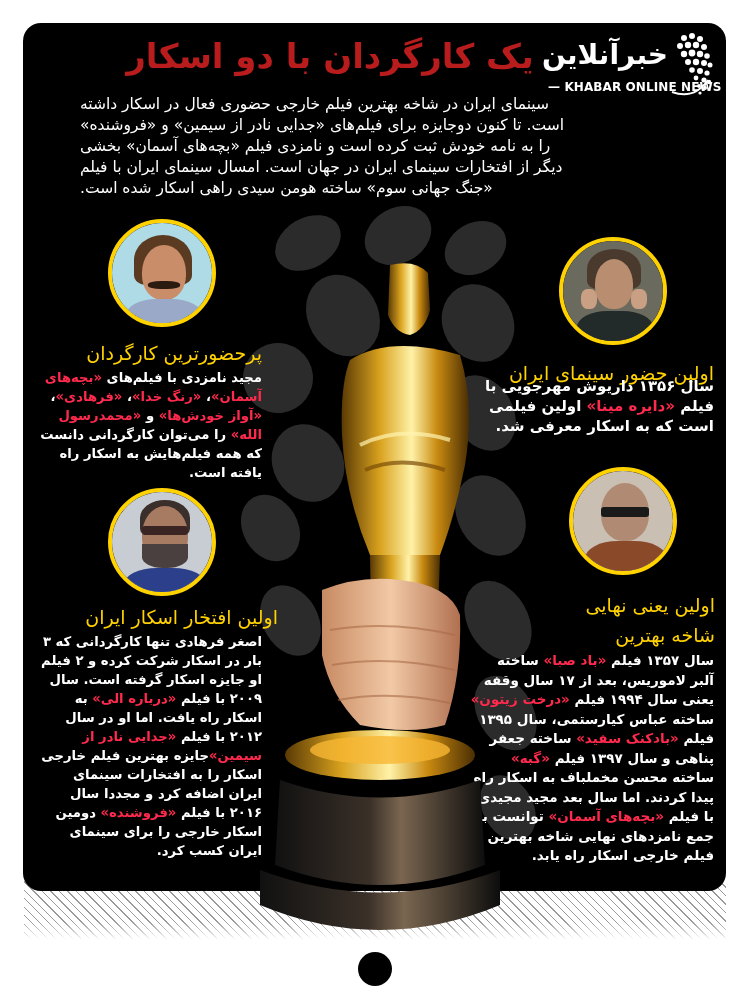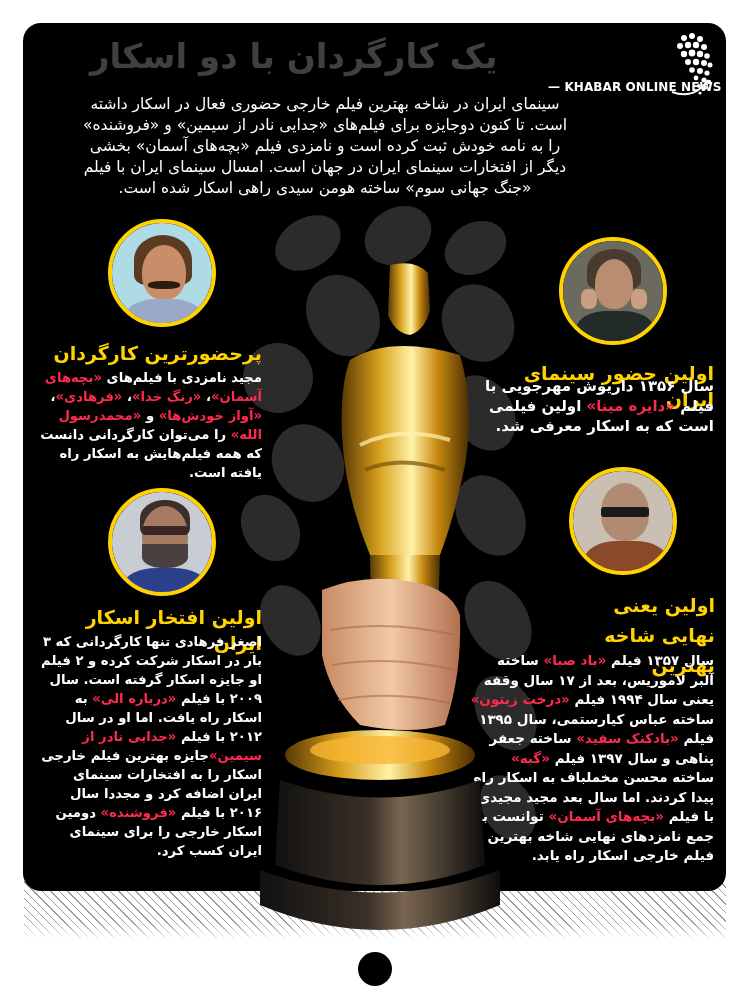--- a/index.html
+++ b/index.html
@@ -12,51 +12,51 @@
     -webkit-mask: linear-gradient(to bottom, #000 70%, transparent 100%);
     mask: linear-gradient(to bottom, #000 70%, transparent 100%);
   }
   .panel {
     position: absolute; left: 23px; top: 23px; width: 703px; height: 868px;
     background: #000000; border-radius: 18px; overflow: hidden;
   }
   .dot { position: absolute; background: #2b2b2b; border-radius: 50%; transform: rotate(-30deg); }
 
   .title {
-    position: absolute; right: 180px; top: 34px; width: 480px; text-align: left;
-    direction: rtl; color: #404040; font-weight: bold; font-size: 34px; line-height: 44px;
+    position: absolute; right: 180px; top: 34px; width: 480px; text-align: center;
+    direction: rtl; color: #b91c1c; font-weight: bold; font-size: 34px; line-height: 44px;
   }
   .logo { position: absolute; left: 548px; top: 28px; width: 165px; height: 80px; }
   .logo-word {
     position: absolute; left: 10px; top: 10px; width: 110px; text-align: center;
     color: #fff; font-weight: bold; font-size: 28px; line-height: 34px; direction: rtl;
   }
   .logo-tag {
     position: absolute; left: 0; top: 52px; width: 135px; text-align: center;
     color: #fff; font-size: 12px; font-weight: bold; letter-spacing: 0.1px; white-space: nowrap;
   }
   .logo-globe { position: absolute; left: 116px; top: 2px; width: 50px; height: 75px; }
 
   .intro {
-    position: absolute; right: 180px; top: 94px; width: 490px; text-align: center; direction: rtl;
+    position: absolute; right: 180px; top: 94px; width: 490px; text-align: left; direction: rtl;
     color: #ffffff; font-size: 15.5px; line-height: 21px;
   }
 
   .avatar {
     position: absolute; width: 108px; height: 108px; border-radius: 50%;
     border: 4px solid #ffd200; overflow: hidden;
   }
   .avatar .bg { position: absolute; inset: 0; }
   .avatar .face { position: absolute; border-radius: 50% 50% 45% 45%; }
   .avatar .hair { position: absolute; border-radius: 50% 50% 20% 20%; }
   .avatar .body { position: absolute; border-radius: 40% 40% 0 0; }
 
   .section-title {
     position: absolute; direction: rtl; color: #ffd200;
-    font-weight: bold; font-size: 19px; line-height: 26px;
+    font-weight: normal; font-size: 19px; line-height: 26px;
   }
   .section-body {
     position: absolute; text-align: right; direction: rtl; color: #ffffff;
     font-weight: bold; font-size: 13.2px; line-height: 19px;
   }
   .hl { color: #ff2a4d; }
 
   .oscar { position: absolute; left: 250px; top: 255px; width: 260px; height: 700px; }
 
   .bottom-dot {
@@ -83,20 +83,21 @@
   <div class="dot" style="left:220px;top:470px;width:55px;height:70px;"></div>
   <div class="dot" style="left:445px;top:555px;width:60px;height:85px;"></div>
   <div class="dot" style="left:240px;top:560px;width:55px;height:75px;"></div>
   <div class="dot" style="left:455px;top:650px;width:55px;height:80px;"></div>
   <div class="dot" style="left:460px;top:750px;width:50px;height:70px;"></div>
 </div>
 
 <div class="title">یک کارگردان با دو اسکار</div>
 
 <div class="logo">
+  <div class="logo-word">خبرآنلاین</div>
   <div class="logo-tag">— KHABAR ONLINE NEWS AGENCY —</div>
   <svg class="logo-globe" viewBox="0 0 50 75">
     <g fill="#ffffff">
       <circle cx="20" cy="8" r="3"></circle>
         <circle cx="28" cy="6" r="3"></circle>
         <circle cx="36" cy="9" r="3"></circle>
       <circle cx="16" cy="16" r="3"></circle>
         <circle cx="24" cy="15" r="3.2"></circle>
         <circle cx="32" cy="15" r="3.2"></circle>
         <circle cx="40" cy="17" r="3"></circle>
@@ -150,21 +151,21 @@
 </div>
 
 <div class="avatar" style="left:108px;top:488px;">
   <div class="bg" style="background:#c8cdd3;"></div>
   <div class="hair" style="left:28px;top:8px;width:50px;height:36px;background:#3a2f2a;"></div>
   <div class="face" style="left:30px;top:14px;width:46px;height:58px;background:#a77a62;"></div>
   <div style="position:absolute;left:30px;top:34px;width:46px;height:9px;background:#3a2424;border-radius:3px;"></div>
   <div style="position:absolute;left:30px;top:52px;width:46px;height:24px;background:#4a4040;border-radius:0 0 45% 45%;"></div>
   <div class="body" style="left:12px;top:76px;width:82px;height:40px;background:#2b3f8a;"></div>
 </div>
-<div class="section-title" style="left:40px;top:604px;width:222px;">اولین افتخار اسکار ایران</div>
+<div class="section-title" style="left:56px;top:604px;width:222px;">اولین افتخار اسکار ایران</div>
 <div class="section-body" style="left:40px;top:632px;width:222px;">
   <span>اصغر فرهادی تنها کارگردانی که ۳ بار در اسکار شرکت کرده و ۲ فیلم او جایزه اسکار گرفته است. سال ۲۰۰۹ با فیلم </span><span class="hl">«درباره الی»</span><span> به اسکار راه یافت. اما او در سال ۲۰۱۲ با فیلم </span><span class="hl">«جدایی نادر از سیمین»</span><span>جایزه بهترین فیلم خارجی اسکار را به افتخارات سینمای ایران اضافه کرد و مجددا سال ۲۰۱۶ با فیلم </span><span class="hl">«فروشنده»</span><span> دومین اسکار خارجی را برای سینمای ایران کسب کرد.</span>
 </div>
 
 <div class="avatar" style="left:569px;top:467px;">
   <div class="bg" style="background:#c9bfb3;"></div>
   <div class="face" style="left:28px;top:12px;width:48px;height:58px;background:#b08a72;"></div>
   <div style="position:absolute;left:28px;top:36px;width:48px;height:10px;background:#1a1a1a;border-radius:3px;"></div>
   <div class="body" style="left:12px;top:70px;width:82px;height:44px;background:#8a4a2a;"></div>
 </div>

